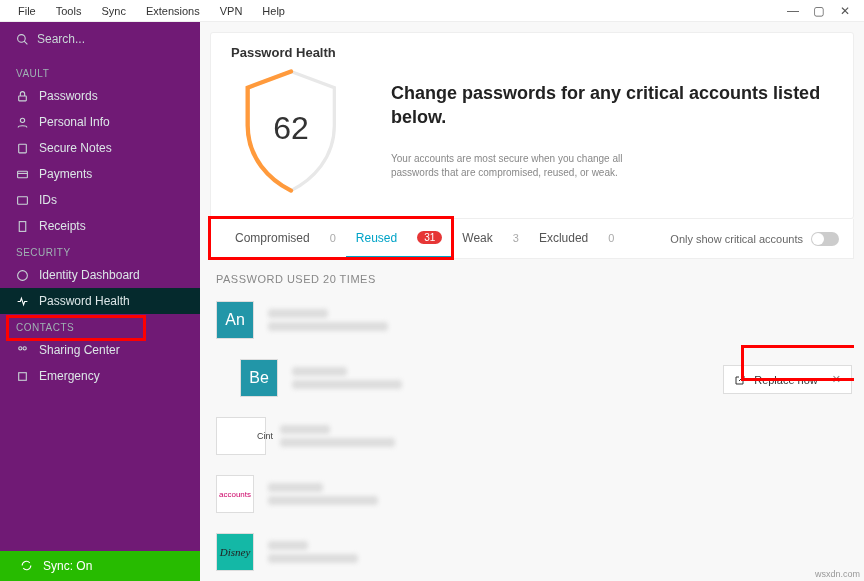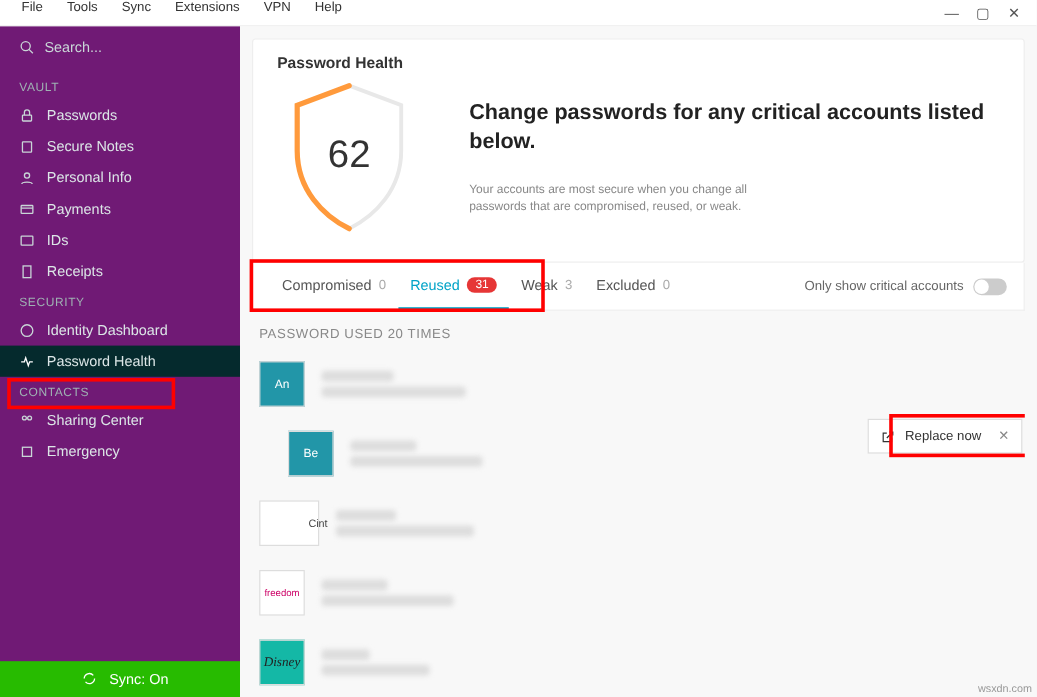--- a/index.html
+++ b/index.html
@@ -1,75 +1,75 @@
 <!DOCTYPE html>
 <html><head>
 <meta charset="utf-8">
 <style>
 * { margin: 0; padding: 0; box-sizing: border-box; font-family: -apple-system, BlinkMacSystemFont, "Segoe UI", sans-serif; }
 body { width: 864px; height: 581px; background: #f5f5f5; overflow: hidden; position: relative; }
 
 
-.menubar { height: 22px; background: #fff; display: flex; padding: 0 8px; font-size: 11px; color: #333; border-bottom: 1px solid #eee; }
+.menubar { height: 22px; background: #fff; display: flex; align-items: center; padding: 0 8px; font-size: 11px; color: #333; border-bottom: 1px solid #eee; }
 .menubar .menu-item { padding: 0 10px; cursor: pointer; }
 .window-controls { position: absolute; right: 6px; top: 2px; display: flex; gap: 0; }
 .window-controls .wc { width: 26px; height: 18px; display: flex; align-items: center; justify-content: center; font-size: 12px; color: #555; }
 
 
 .app { display: flex; height: calc(100% - 22px); }
 .sidebar { width: 200px; background: #701a75; color: #fff; display: flex; flex-direction: column; position: relative; }
 .search-row { display: flex; align-items: center; padding: 10px 16px 14px; color: #c9d6d7; font-size: 12px; }
 .search-row svg { margin-right: 8px; }
 
 .section-title { font-size: 10px; letter-spacing: 0.5px; color: #9fb2b3; padding: 8px 16px 4px; }
 .side-item { display: flex; align-items: center; padding: 6px 16px; font-size: 12px; color: #dce6e7; cursor: pointer; }
 .side-item svg { margin-right: 10px; flex-shrink: 0; }
 .side-item.active { background: #052a2d; }
 .selection-box-red { position: absolute; border: 3px solid #ff0000; pointer-events: none; }
 
 .footer-block { margin-top: auto; background: #27bb00; }
-.footer-item { display: flex; align-items: flex-start; padding: 8px 20px; font-size: 12px; color: #fff; margin-left: 48px; }
+.footer-item { display: flex; align-items: flex-start; padding: 8px 20px; font-size: 12px; color: #fff; }
 .footer-item svg { margin-right: 10px; }
 
 
 .main { flex: 1; background: #f8f8f8; padding: 10px 10px 0 10px; display: flex; flex-direction: column; overflow: hidden; }
 .hero { background: #fff; border: 1px solid #eee; border-radius: 3px; padding: 12px 20px 22px; display: flex; flex-direction: column; }
 .hero-title { font-size: 13px; color: #333; font-weight: 600; margin-bottom: 6px; }
 .hero-body { display: flex; align-items: center; gap: 40px; }
 .shield-wrap { width: 130px; height: 130px; display: flex; align-items: center; justify-content: center; position: relative; }
 .shield-svg { width: 120px; height: 130px; }
 .score { position: absolute; font-size: 32px; color: #333; font-weight: 400; top: 44px; }
 .hero-text h2 { font-size: 18px; color: #222; font-weight: 600; margin-bottom: 23px; line-height: 1.3; }
 .hero-text p { font-size: 10px; color: #888; line-height: 1.4; max-width: 280px; }
 
 
 .tabs-row { background: #fff; border: 1px solid #eee; border-top: none; display: flex; align-items: center; padding: 0 14px; height: 40px; position: relative; }
-.tab { display: flex; align-items: center; gap: 6px; padding: 0 10px; height: 100%; font-size: 12px; color: #555; cursor: pointer; border-bottom: 2px solid transparent; justify-content: space-between; }
+.tab { display: flex; align-items: center; gap: 20px; padding: 0 10px; height: 100%; font-size: 12px; color: #555; cursor: pointer; border-bottom: 2px solid transparent; justify-content: space-between; }
 .tab.active { color: #00a3c7; border-bottom-color: #00a3c7; }
 .tab .count { font-size: 11px; color: #aaa; }
 .badge-red { background: #e63636; color: #fff; font-size: 10px; padding: 1px 7px; border-radius: 9px; }
 .toggle-row { margin-left: auto; display: flex; align-items: center; gap: 8px; font-size: 11px; color: #666; }
 .toggle { width: 28px; height: 14px; background: #ccc; border-radius: 8px; position: relative; }
 .toggle::after { content: ''; width: 12px; height: 12px; background: #fff; border-radius: 50%; position: absolute; top: 1px; left: 1px; }
 
 
 .list-title { font-size: 11px; color: #888; letter-spacing: 0.5px; padding: 14px 6px 6px; }
 .list { flex: 1; overflow: hidden; }
 .row { display: flex; align-items: center; padding: 10px 6px; gap: 14px; }
-.tile { width: 38px; height: 38px; display: flex; align-items: center; justify-content: center; font-size: 10px; color: #fff; border: 1px solid #ddd; }
+.tile { width: 38px; height: 38px; display: flex; align-items: center; justify-content: center; font-size: 16px; color: #fff; border: 1px solid #ddd; }
 .tile.an { background: #2296a8; }
 .tile.be { background: #2296a8; margin-left: 24px; }
 .tile.cint { background: #fff; color: #444; font-size: 9px; padding-left: 48px; }
 .tile.free { background: #fff; color: #c06; font-size: 8px; }
 .tile.dis { background: #14b8a6; color: #222; font-family: serif; font-style: italic; font-size: 11px; }
 .blur-block { display: flex; flex-direction: column; gap: 4px; }
 .blur-line { height: 9px; background: #ddd; border-radius: 3px; filter: blur(2px); }
 
 
-.replace-now { position: absolute; right: 2px; top: 0; background: #fff; border: 1px solid #ddd; padding: 7px 10px; display: flex; align-items: center; gap: 8px; font-size: 11px; color: #333; }
+.replace-now { position: absolute; right: 2px; top: 16px; background: #fff; border: 1px solid #ddd; padding: 7px 10px; display: flex; align-items: center; gap: 8px; font-size: 11px; color: #333; }
 
 .watermark { position: absolute; right: 4px; bottom: 2px; font-size: 9px; color: #999; }
 </style>
 </head>
 <body>
 
 <div class="menubar">
   <span class="menu-item">File</span>
   <span class="menu-item">Tools</span>
   <span class="menu-item">Sync</span>
@@ -97,30 +97,30 @@
     <div class="section-title">VAULT</div>
     <div class="side-item">
         <svg width="13" height="13" viewBox="0 0 24 24" fill="none" stroke="#c9d6d7" stroke-width="2">
           <rect x="5" y="11" width="14" height="9" rx="1"></rect>
           <path d="M8 11V7a4 4 0 018 0v4"></path>
         </svg>
         <span>Passwords</span>
       </div>
     <div class="side-item">
         <svg width="13" height="13" viewBox="0 0 24 24" fill="none" stroke="#c9d6d7" stroke-width="2">
-          <rect x="5" y="4" width="14" height="16" rx="1"></rect>
-        </svg>
-        <span>Secure Notes</span>
-      </div>
-    <div class="side-item">
-        <svg width="13" height="13" viewBox="0 0 24 24" fill="none" stroke="#c9d6d7" stroke-width="2">
           <circle cx="12" cy="8" r="4"></circle>
           <path d="M4 21c0-4 16-4 16 0"></path>
         </svg>
         <span>Personal Info</span>
+      </div>
+    <div class="side-item">
+        <svg width="13" height="13" viewBox="0 0 24 24" fill="none" stroke="#c9d6d7" stroke-width="2">
+          <rect x="5" y="4" width="14" height="16" rx="1"></rect>
+        </svg>
+        <span>Secure Notes</span>
       </div>
     <div class="side-item">
         <svg width="13" height="13" viewBox="0 0 24 24" fill="none" stroke="#c9d6d7" stroke-width="2">
           <rect x="3" y="6" width="18" height="12" rx="1"></rect>
           <line x1="3" y1="10" x2="21" y2="10"></line>
         </svg>
         <span>Payments</span>
       </div>
     <div class="side-item">
         <svg width="13" height="13" viewBox="0 0 24 24" fill="none" stroke="#c9d6d7" stroke-width="2">
@@ -243,21 +243,21 @@
         <div class="selection-box-red" style="left:auto; right:-7px; top:-4px; width:120px; height:36px;"></div>
       </div>
       <div class="row">
           <div class="tile cint">Cint</div>
           <div class="blur-block">
             <div class="blur-line" style="width:50px"></div>
             <div class="blur-line" style="width:115px"></div>
           </div>
         </div>
       <div class="row">
-          <div class="tile free">freedom</div>
+          <div class="tile free">accounts</div>
           <div class="blur-block">
             <div class="blur-line" style="width:55px"></div>
             <div class="blur-line" style="width:110px"></div>
           </div>
         </div>
       <div class="row">
           <div class="tile dis">Disney</div>
           <div class="blur-block">
             <div class="blur-line" style="width:40px"></div>
             <div class="blur-line" style="width:90px"></div>

